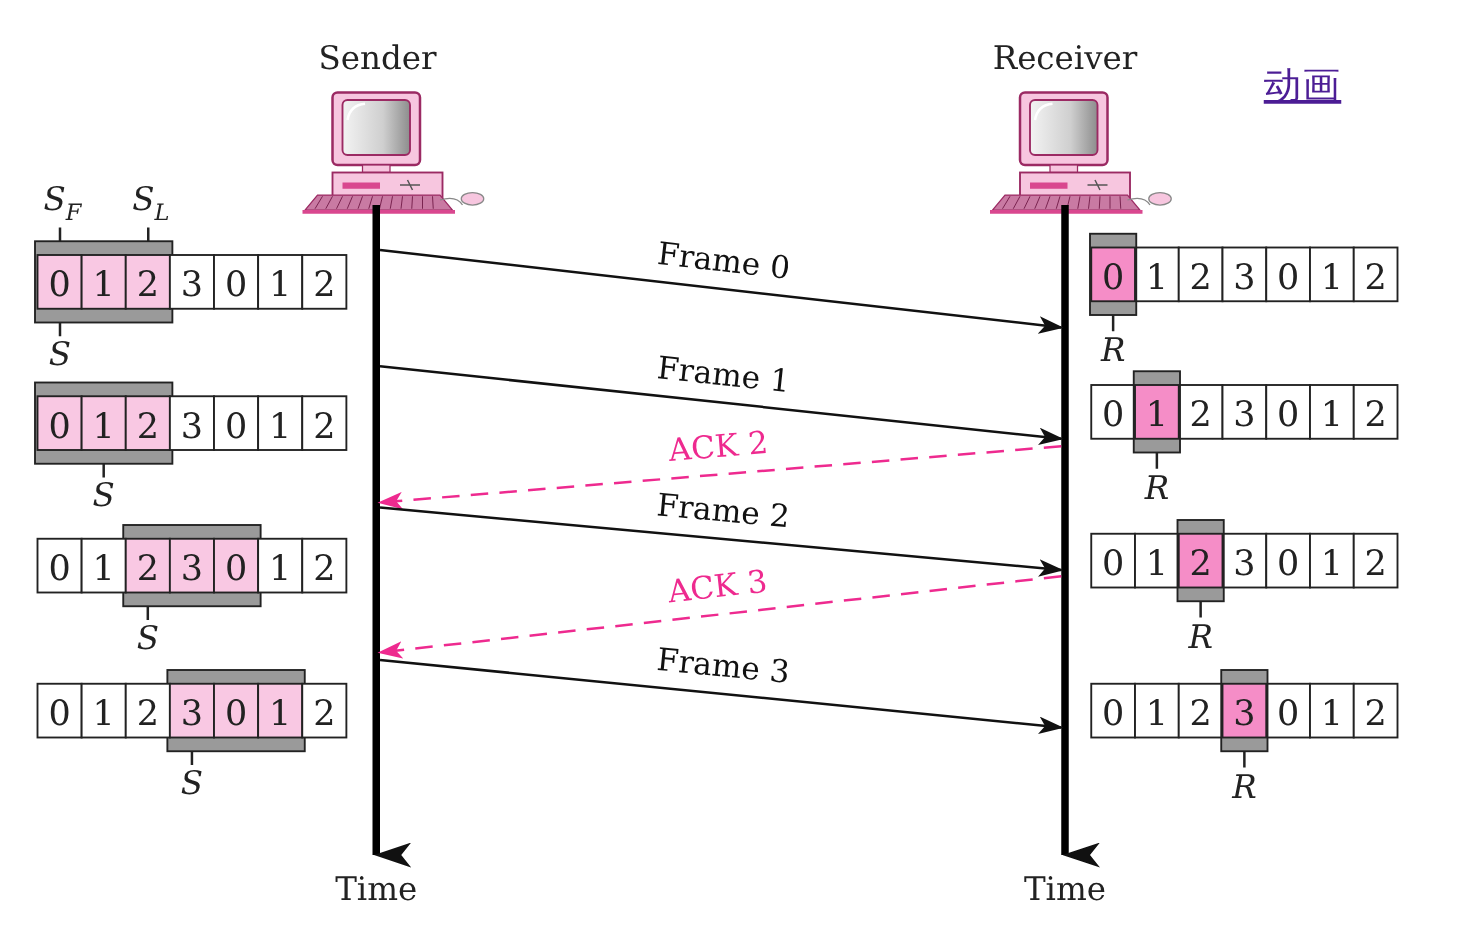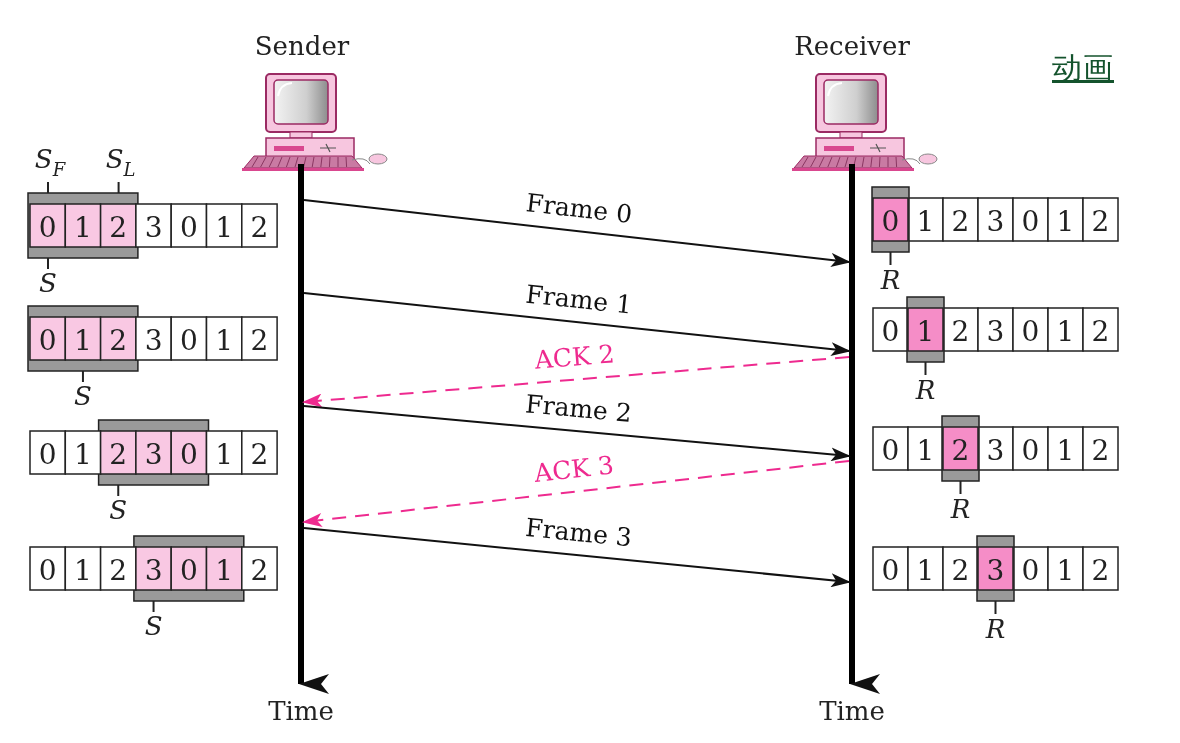--- a/index.html
+++ b/index.html
@@ -1,19 +1,19 @@
 <!DOCTYPE html>
 <html><head>
 <meta charset="utf-8">
 <style>
   html, body { margin:0; padding:0; background:#ffffff; }
   body { width:1180px; height:743px; position:relative; overflow:hidden; font-family:"DejaVu Serif", serif; }
   #stage { position:absolute; left:0; top:0; width:1180px; height:743px; }
   .serif { font-family:"DejaVu Serif", "Liberation Serif", serif; }
-  .anim-link { position:absolute; left:1052px; top:48px; font-family:"DejaVu Sans", sans-serif; font-size:30px; color:#14532d; text-decoration:underline; cursor:pointer; letter-spacing:1px; }
+  .anim-link { position:absolute; left:1011px; top:48px; font-family:"DejaVu Sans", sans-serif; font-size:30px; color:#4c1d95; text-decoration:underline; cursor:pointer; letter-spacing:1px; }
 </style>
 </head>
 <body>
 
 <div class="anim-link">动画</div>
 
 <svg id="stage" width="1180" height="743" viewBox="0 0 1180 743">
   <defs>
     <marker id="arrowBlack" viewBox="0 0 20 14" refX="18" refY="7" markerWidth="20" markerHeight="14" markerUnits="userSpaceOnUse" orient="auto">
       <path d="M0,0 L20,7 L0,14 L5,7 Z" fill="#111"></path>

